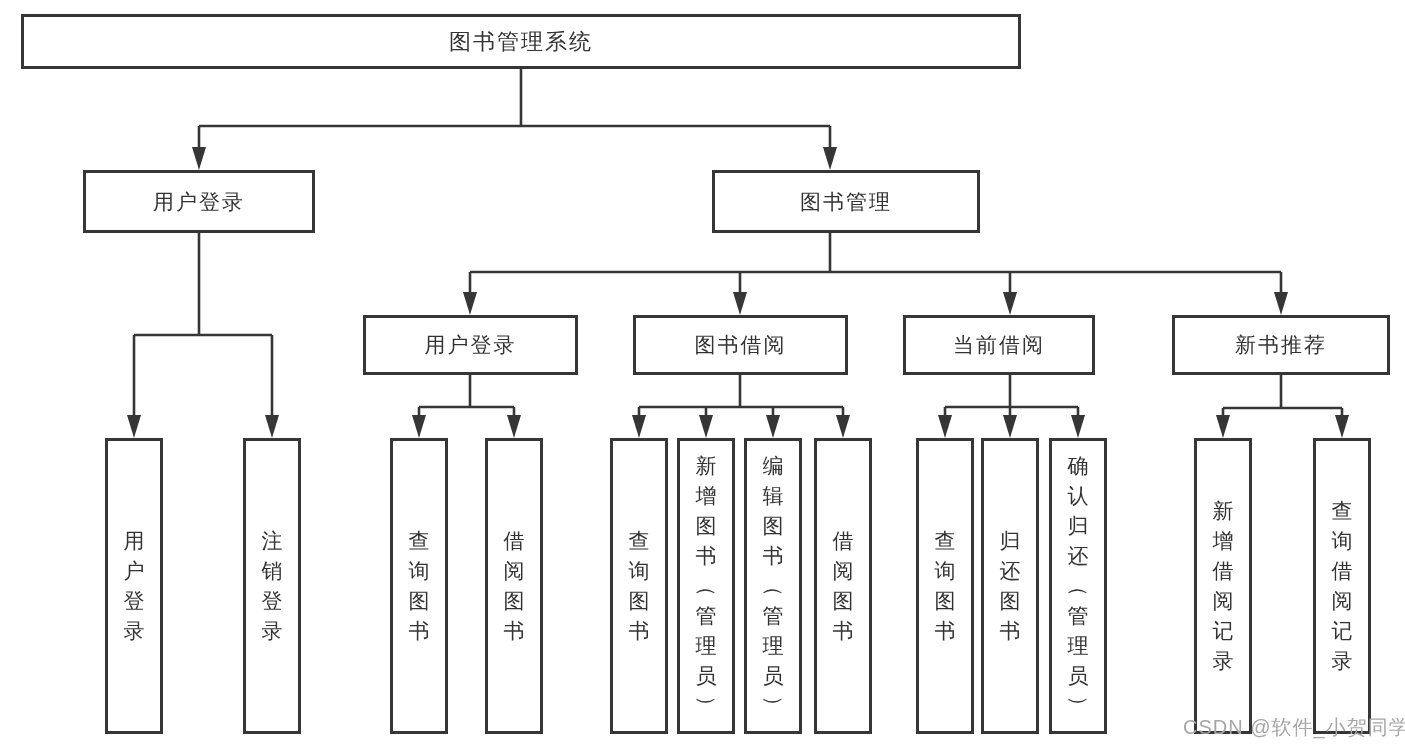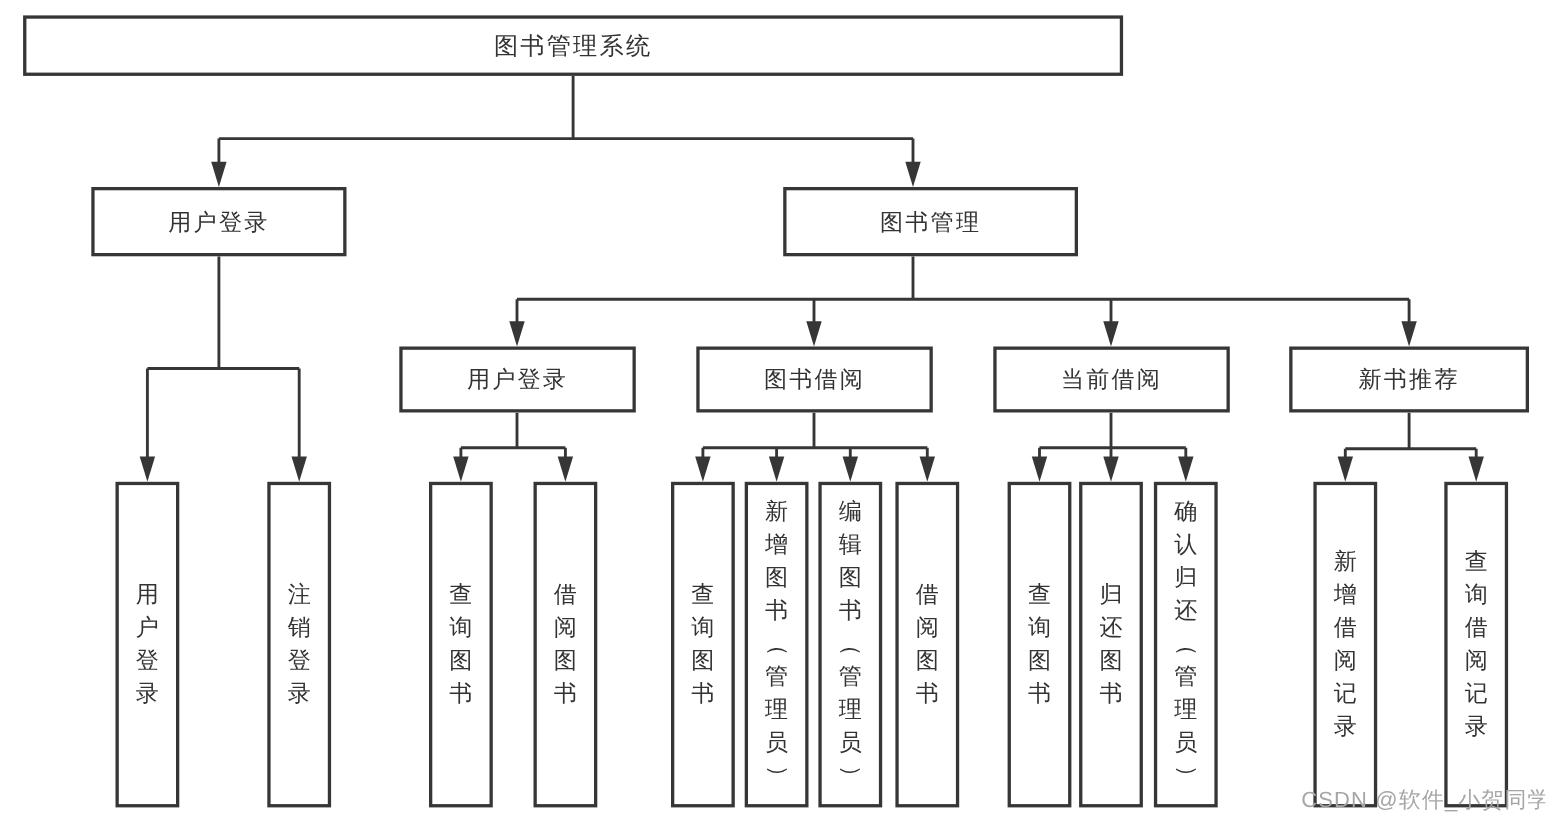--- a/index.html
+++ b/index.html
@@ -104,21 +104,21 @@
     </g>
   </svg>
 
   <div class="node hnode root-node" style="left:21px; top:14px; width:1000px; height:55px;">图书管理系统</div>
 
   <div class="node hnode" style="left:83px; top:170px; width:232px; height:63px;">用户登录</div>
   <div class="node hnode" style="left:712px; top:170px; width:268px; height:63px;">图书管理</div>
 
   <div class="node hnode" style="left:363px; top:315px; width:215px; height:60px;">用户登录</div>
   <div class="node hnode" style="left:633px; top:315px; width:215px; height:60px;">图书借阅</div>
-  <div class="node hnode" style="left:903px; top:315px; width:215px; height:60px;">当前借阅</div>
+  <div class="node hnode" style="left:903px; top:315px; width:192px; height:60px;">当前借阅</div>
   <div class="node hnode" style="left:1172px; top:315px; width:218px; height:60px;">新书推荐</div>
 
   <div class="node vnode" style="left:105px; top:438px; width:58px; height:296px;">
       <span class="vchar">用</span>
       <span class="vchar">户</span>
       <span class="vchar">登</span>
       <span class="vchar">录</span>
     </div>
   <div class="node vnode" style="left:243px; top:438px; width:58px; height:296px;">
       <span class="vchar">注</span>

